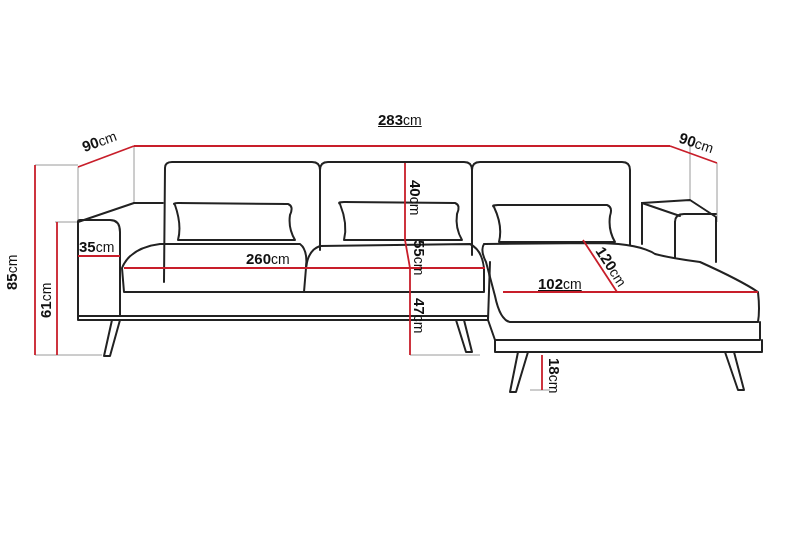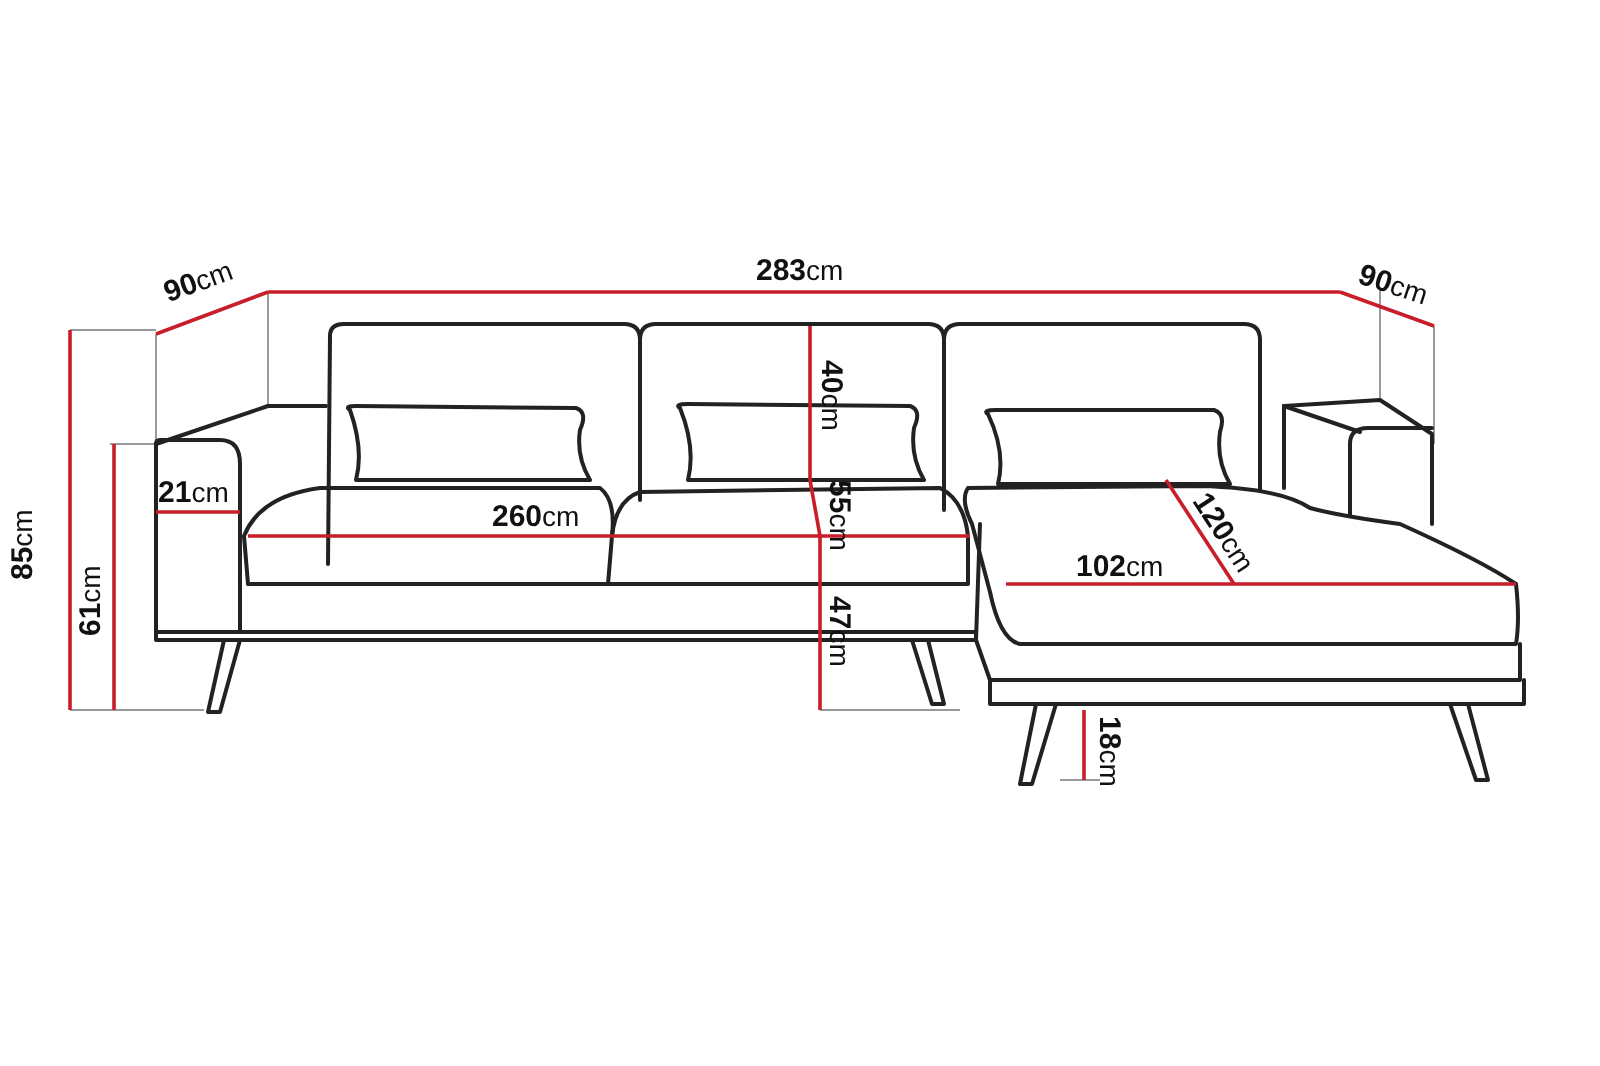--- a/index.html
+++ b/index.html
@@ -70,51 +70,51 @@
     <line x1="57" y1="222" x2="57" y2="355"></line>
     <line x1="78" y1="256" x2="120" y2="256"></line>
     <line x1="124" y1="268" x2="485" y2="268"></line>
     <polyline points="405,163 405,240 410,268 410,355"></polyline>
     <line x1="503" y1="292" x2="758" y2="292"></line>
     <line x1="583" y1="240" x2="617" y2="292"></line>
     <line x1="542" y1="355" x2="542" y2="390"></line>
   </g>
 </svg>
 
-<div class="lbl" style="left:378px;top:128px;">
+<div class="lbl" style="left:378px;top:112px;text-decoration:underline;">
   <span class="num">283</span><span class="unit">cm</span>
 </div>
 <div class="lbl" style="left:80px;top:140px;transform:rotate(-20deg);transform-origin:left top;">
   <span class="num">90</span><span class="unit">cm</span>
 </div>
 <div class="lbl" style="left:682px;top:130px;transform:rotate(18deg);transform-origin:left top;">
   <span class="num">90</span><span class="unit">cm</span>
 </div>
 <div class="lbl" style="left:4px;top:290px;transform:rotate(-90deg);transform-origin:left top;">
   <span class="num">85</span><span class="unit">cm</span>
 </div>
 <div class="lbl" style="left:38px;top:318px;transform:rotate(-90deg);transform-origin:left top;">
   <span class="num">61</span><span class="unit">cm</span>
 </div>
 <div class="lbl" style="left:79px;top:239px;">
-  <span class="num">21</span><span class="unit">cm</span>
+  <span class="num">35</span><span class="unit">cm</span>
 </div>
 <div class="lbl" style="left:246px;top:251px;">
   <span class="num">260</span><span class="unit">cm</span>
 </div>
 <div class="lbl" style="left:423px;top:180px;transform:rotate(90deg);transform-origin:left top;">
   <span class="num">40</span><span class="unit">cm</span>
 </div>
 <div class="lbl" style="left:427px;top:240px;transform:rotate(90deg);transform-origin:left top;">
   <span class="num">55</span><span class="unit">cm</span>
 </div>
 <div class="lbl" style="left:427px;top:298px;transform:rotate(90deg);transform-origin:left top;">
   <span class="num">47</span><span class="unit">cm</span>
 </div>
-<div class="lbl" style="left:538px;top:276px;">
+<div class="lbl" style="left:538px;top:276px;text-decoration:underline;">
   <span class="num">102</span><span class="unit">cm</span>
 </div>
 <div class="lbl" style="left:606px;top:244px;transform:rotate(57deg);transform-origin:left top;">
   <span class="num">120</span><span class="unit">cm</span>
 </div>
 <div class="lbl" style="left:562px;top:358px;transform:rotate(90deg);transform-origin:left top;">
   <span class="num">18</span><span class="unit">cm</span>
 </div>
 
 </body></html>

